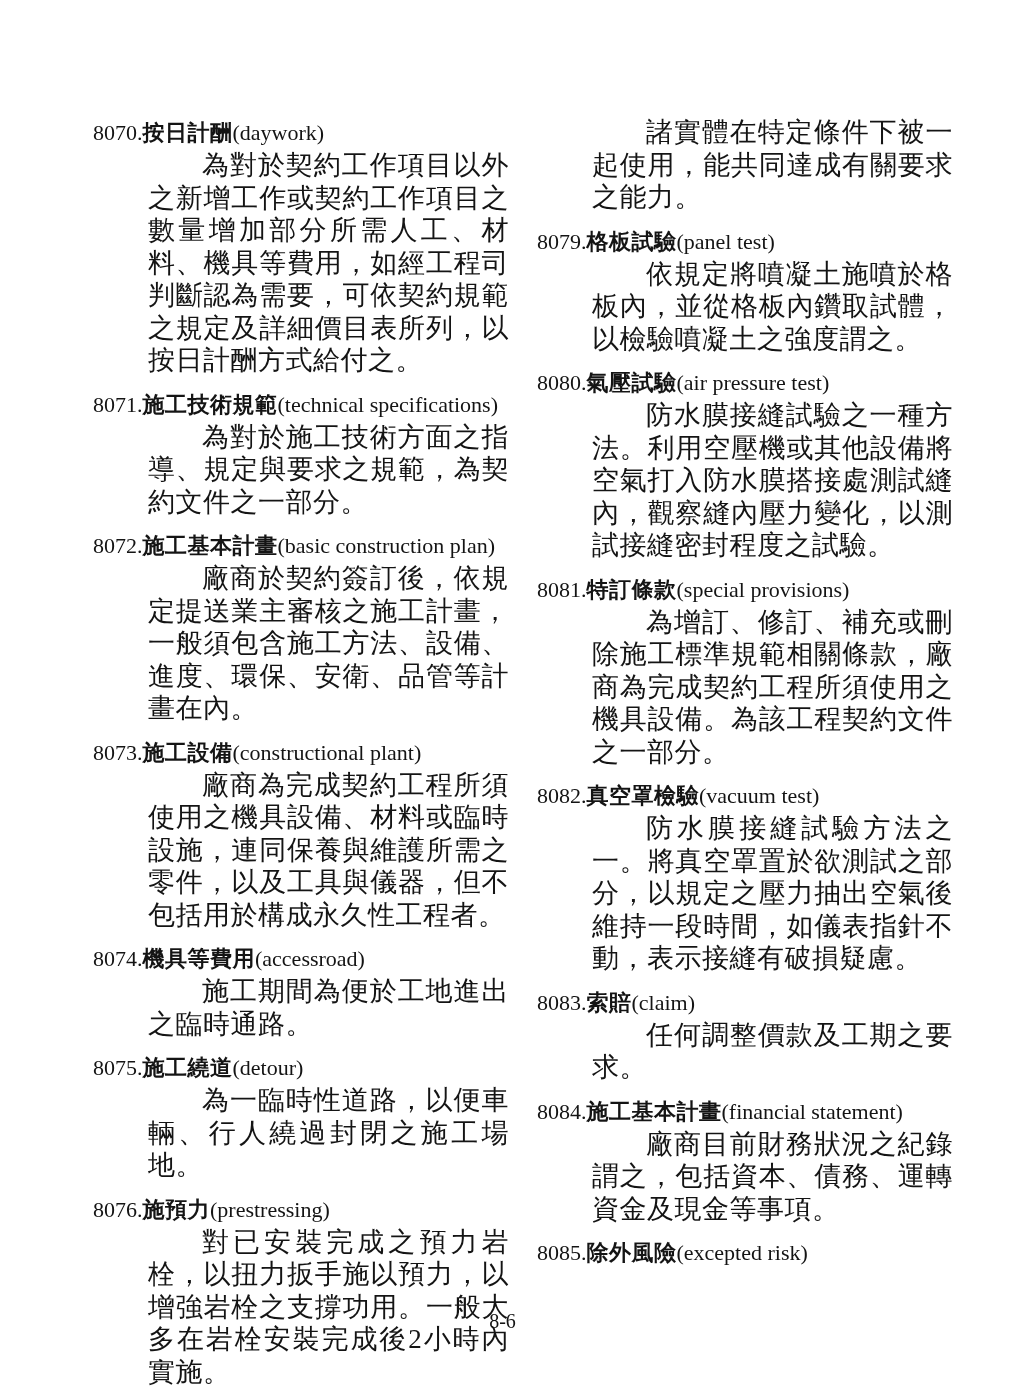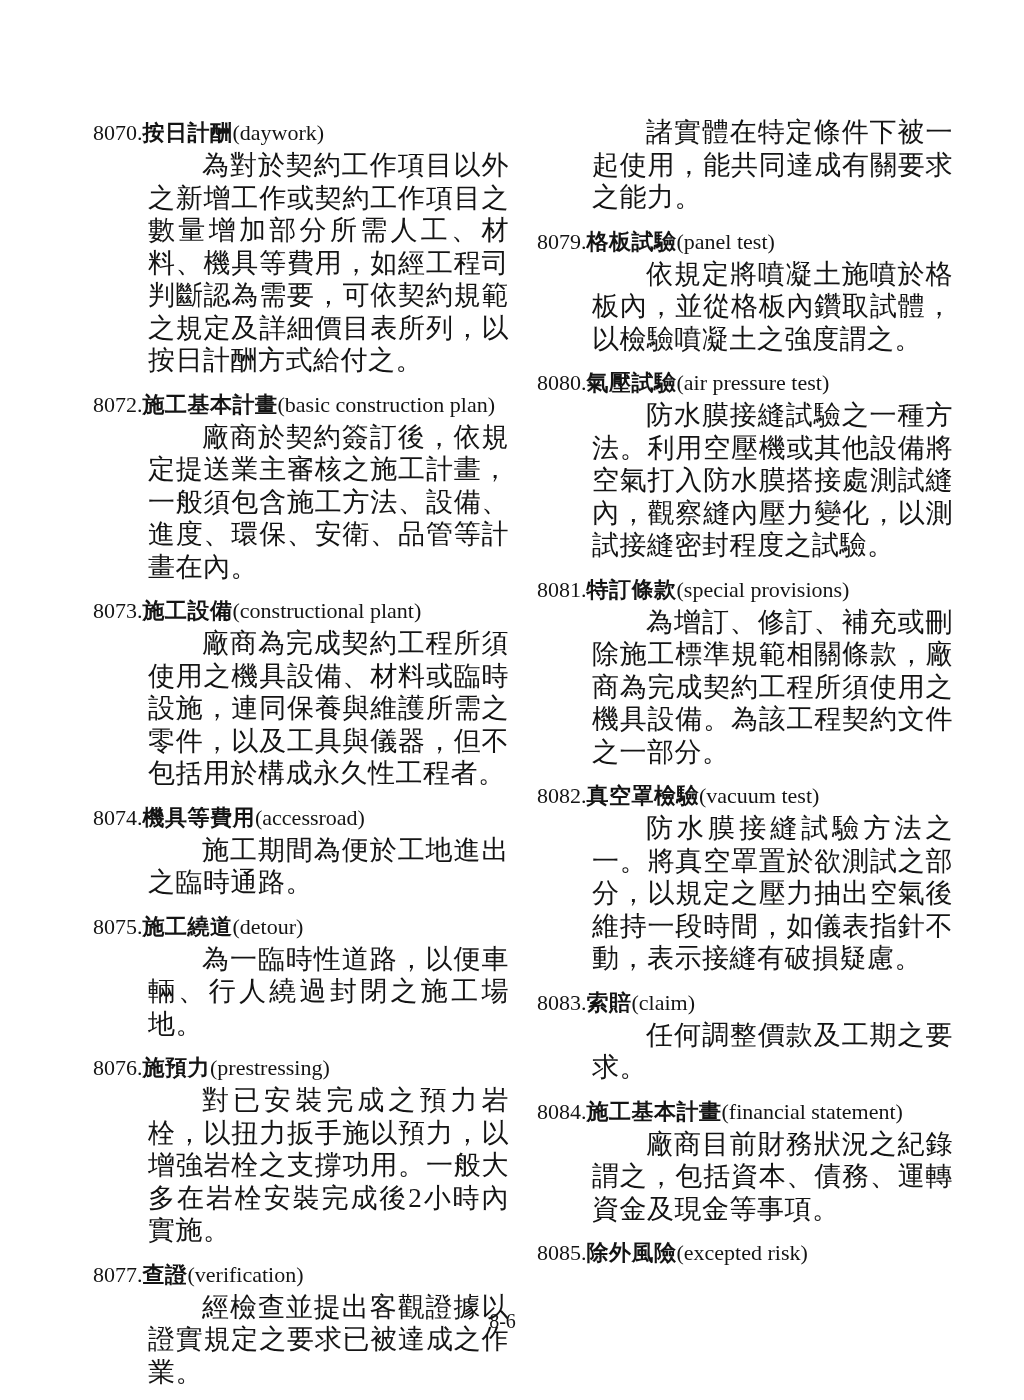--- a/index.html
+++ b/index.html
@@ -66,20 +66,24 @@
 <div class="page">
   <div class="content">
 
     <div class="col">
 
       <section class="entry">
         <h2 class="head"><span class="num">8070.</span><span class="zh">按日計酬</span><span class="en">(daywork)</span></h2>
         <p class="body">為對於契約工作項目以外之新增工作或契約工作項目之數量增加部分所需人工、材料、機具等費用，如經工程司判斷認為需要，可依契約規範之規定及詳細價目表所列，以按日計酬方式給付之。</p>
       </section>
 
+      <section class="entry">
+        <h2 class="head"><span class="num">8071.</span><span class="zh">施工技術規範</span><span class="en">(technical specifications)</span></h2>
+        <p class="body">為對於施工技術方面之指導、規定與要求之規範，為契約文件之一部分。</p>
+      </section>
 
       <section class="entry">
         <h2 class="head"><span class="num">8072.</span><span class="zh">施工基本計畫</span><span class="en">(basic construction plan)</span></h2>
         <p class="body">廠商於契約簽訂後，依規定提送業主審核之施工計畫，一般須包含施工方法、設備、進度、環保、安衛、品管等計畫在內。</p>
       </section>
 
       <section class="entry">
         <h2 class="head"><span class="num">8073.</span><span class="zh">施工設備</span><span class="en">(constructional plant)</span></h2>
         <p class="body">廠商為完成契約工程所須使用之機具設備、材料或臨時設施，連同保養與維護所需之零件，以及工具與儀器，但不包括用於構成永久性工程者。</p>
       </section>

